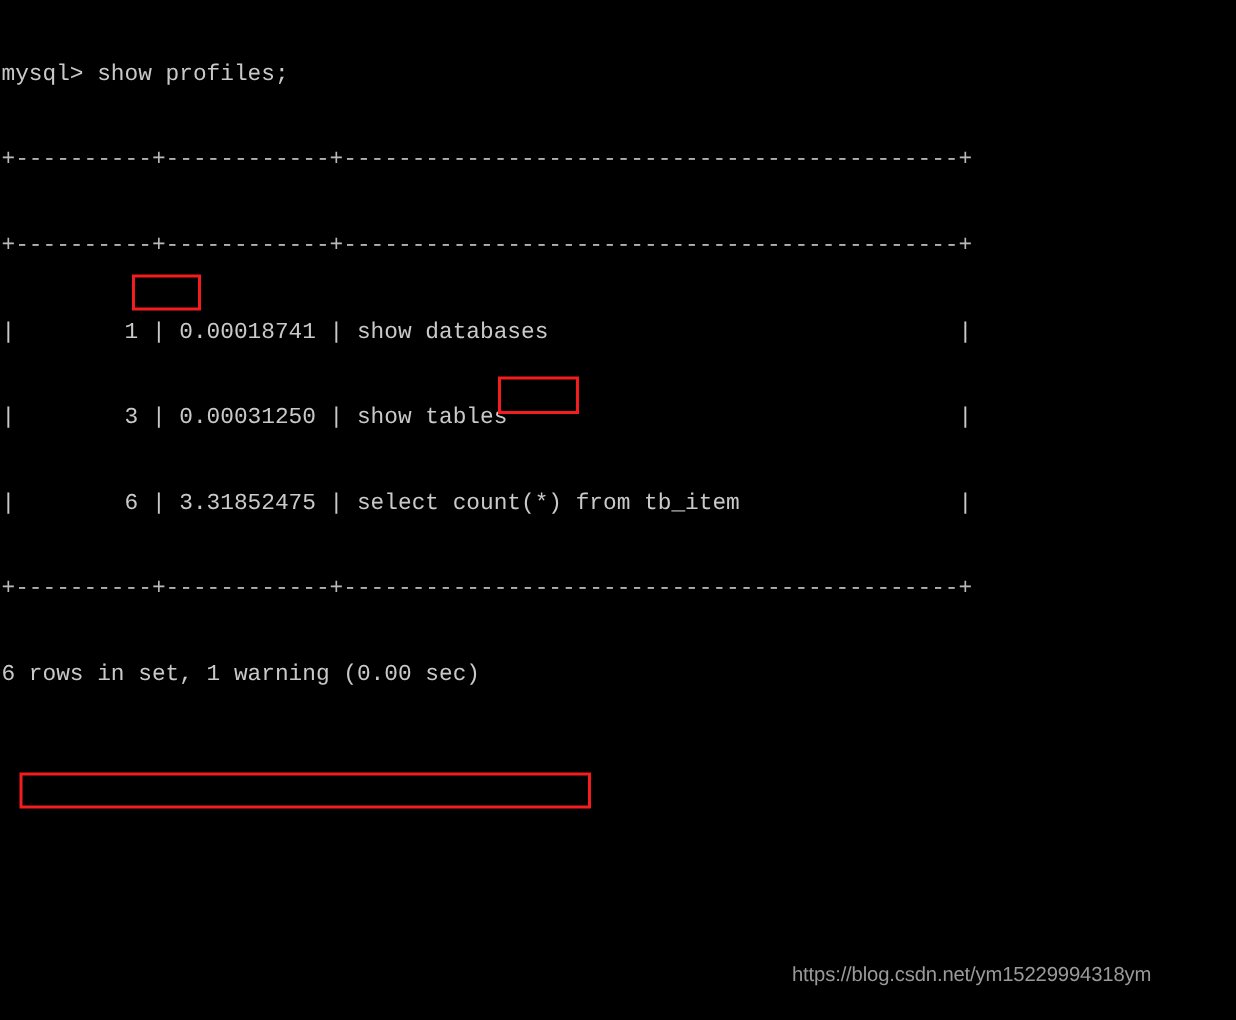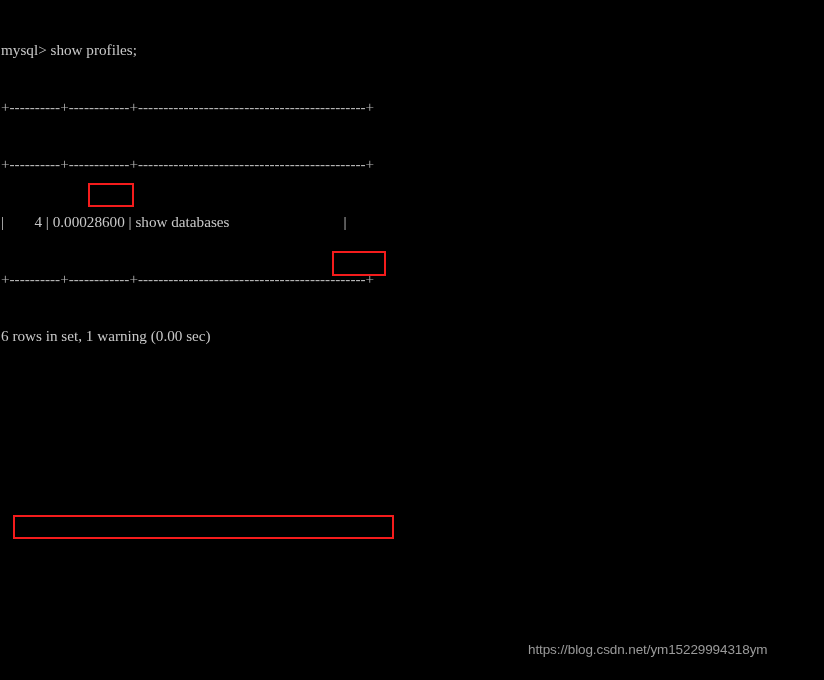--- a/index.html
+++ b/index.html
@@ -15,21 +15,21 @@
     font-family: "DejaVu Sans Mono", "Liberation Mono", monospace;
   }
   #terminal {
     position: absolute;
     left: 0;
     top: 0;
     width: 824px;
     height: 680px;
     background: #000000;
     color: #c9c9c9;
-    font-family: Liberation Serif, serif;
+    font-family: Liberation Mono, monospace;
     font-size: 15.2px;
     line-height: 19.05px;
     letter-spacing: 0px;
     white-space: pre;
     padding: 2px 0 0 1px;
     box-sizing: border-box;
   }
   .line {
     height: 19.05px;
     white-space: pre;
@@ -58,21 +58,23 @@
     text-align: right;
   }
 </style>
 </head>
 <body>
 
 <div id="terminal">
   <div class="line">mysql&gt; show profiles;</div>
   <div class="line rule">+----------+------------+---------------------------------------------+</div>
   <div class="line rule">+----------+------------+---------------------------------------------+</div>
-  <div class="line">|        4 | 0.00028600 | show databases                              |</div>
+  <div class="line">|        1 | 0.00018741 | show databases                              |</div>
+  <div class="line">|        3 | 0.00031250 | show tables                                 |</div>
+  <div class="line">|        6 | 3.31852475 | select count(*) from tb_item                |</div>
   <div class="line rule">+----------+------------+---------------------------------------------+</div>
   <div class="line">6 rows in set, 1 warning (0.00 sec)</div>
   
   
   
   
   
   
   
   

